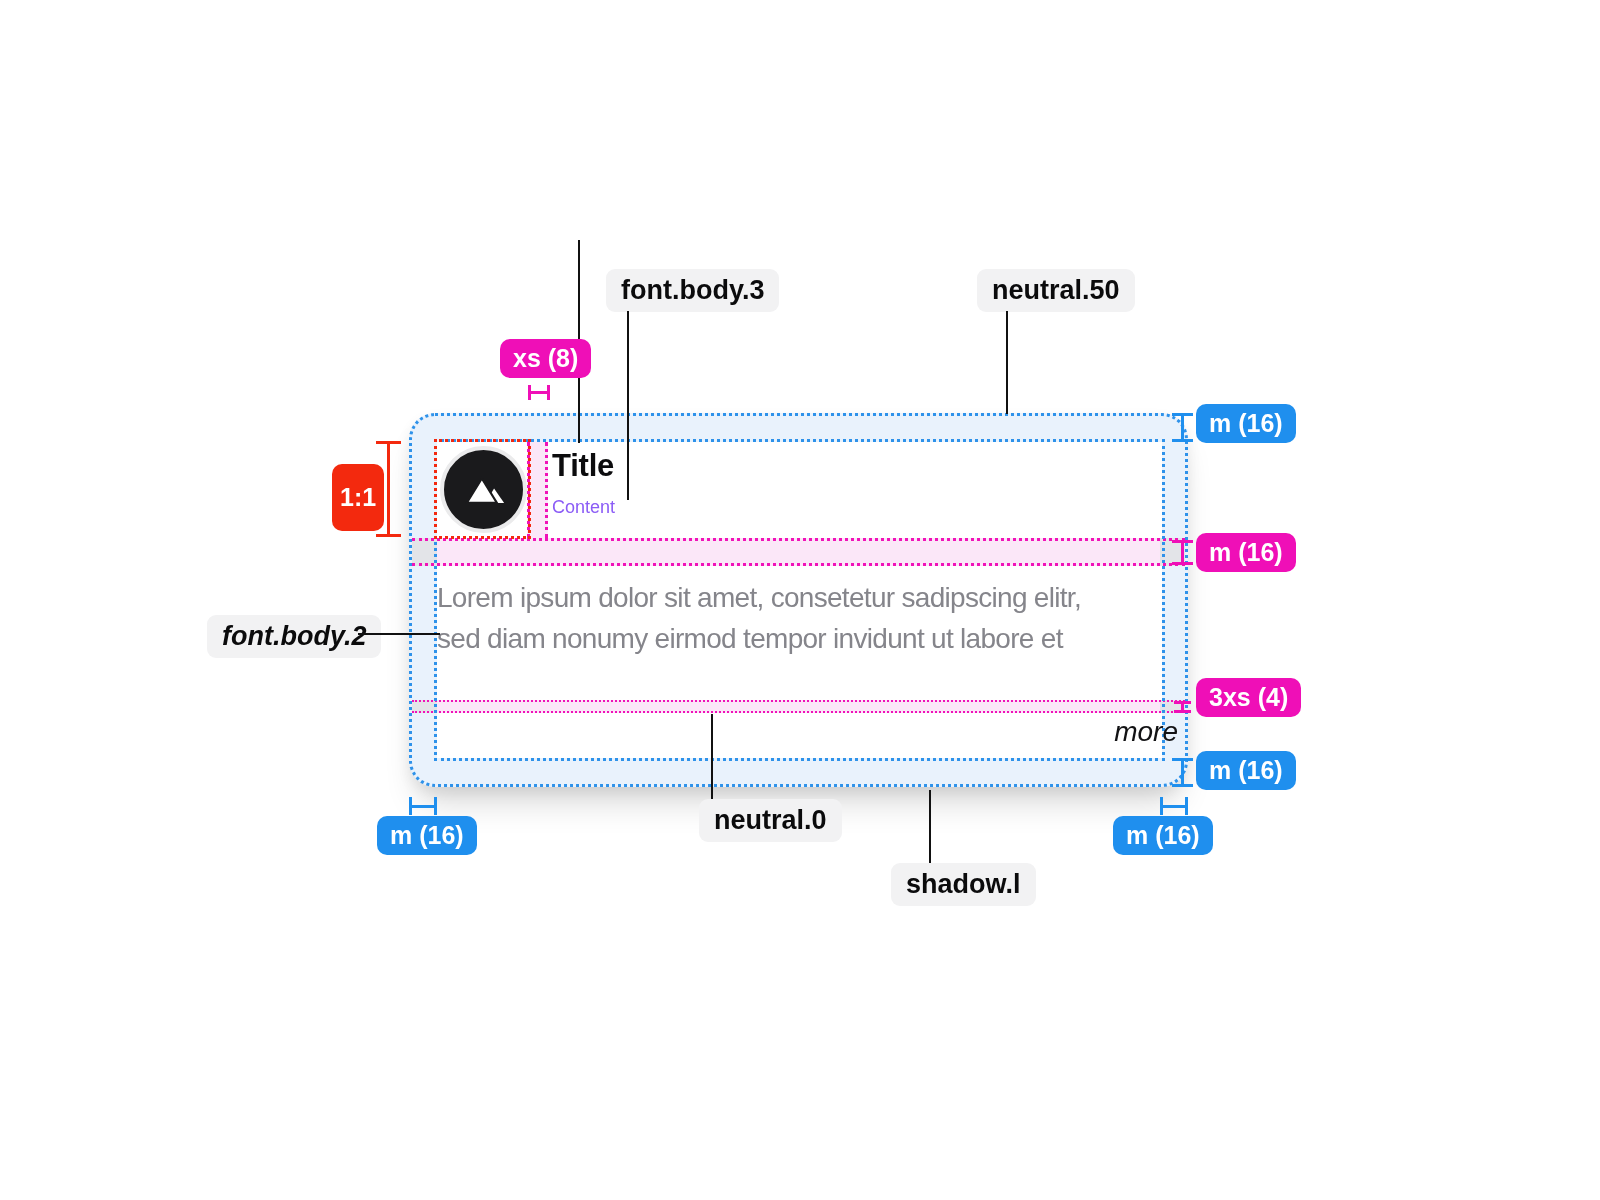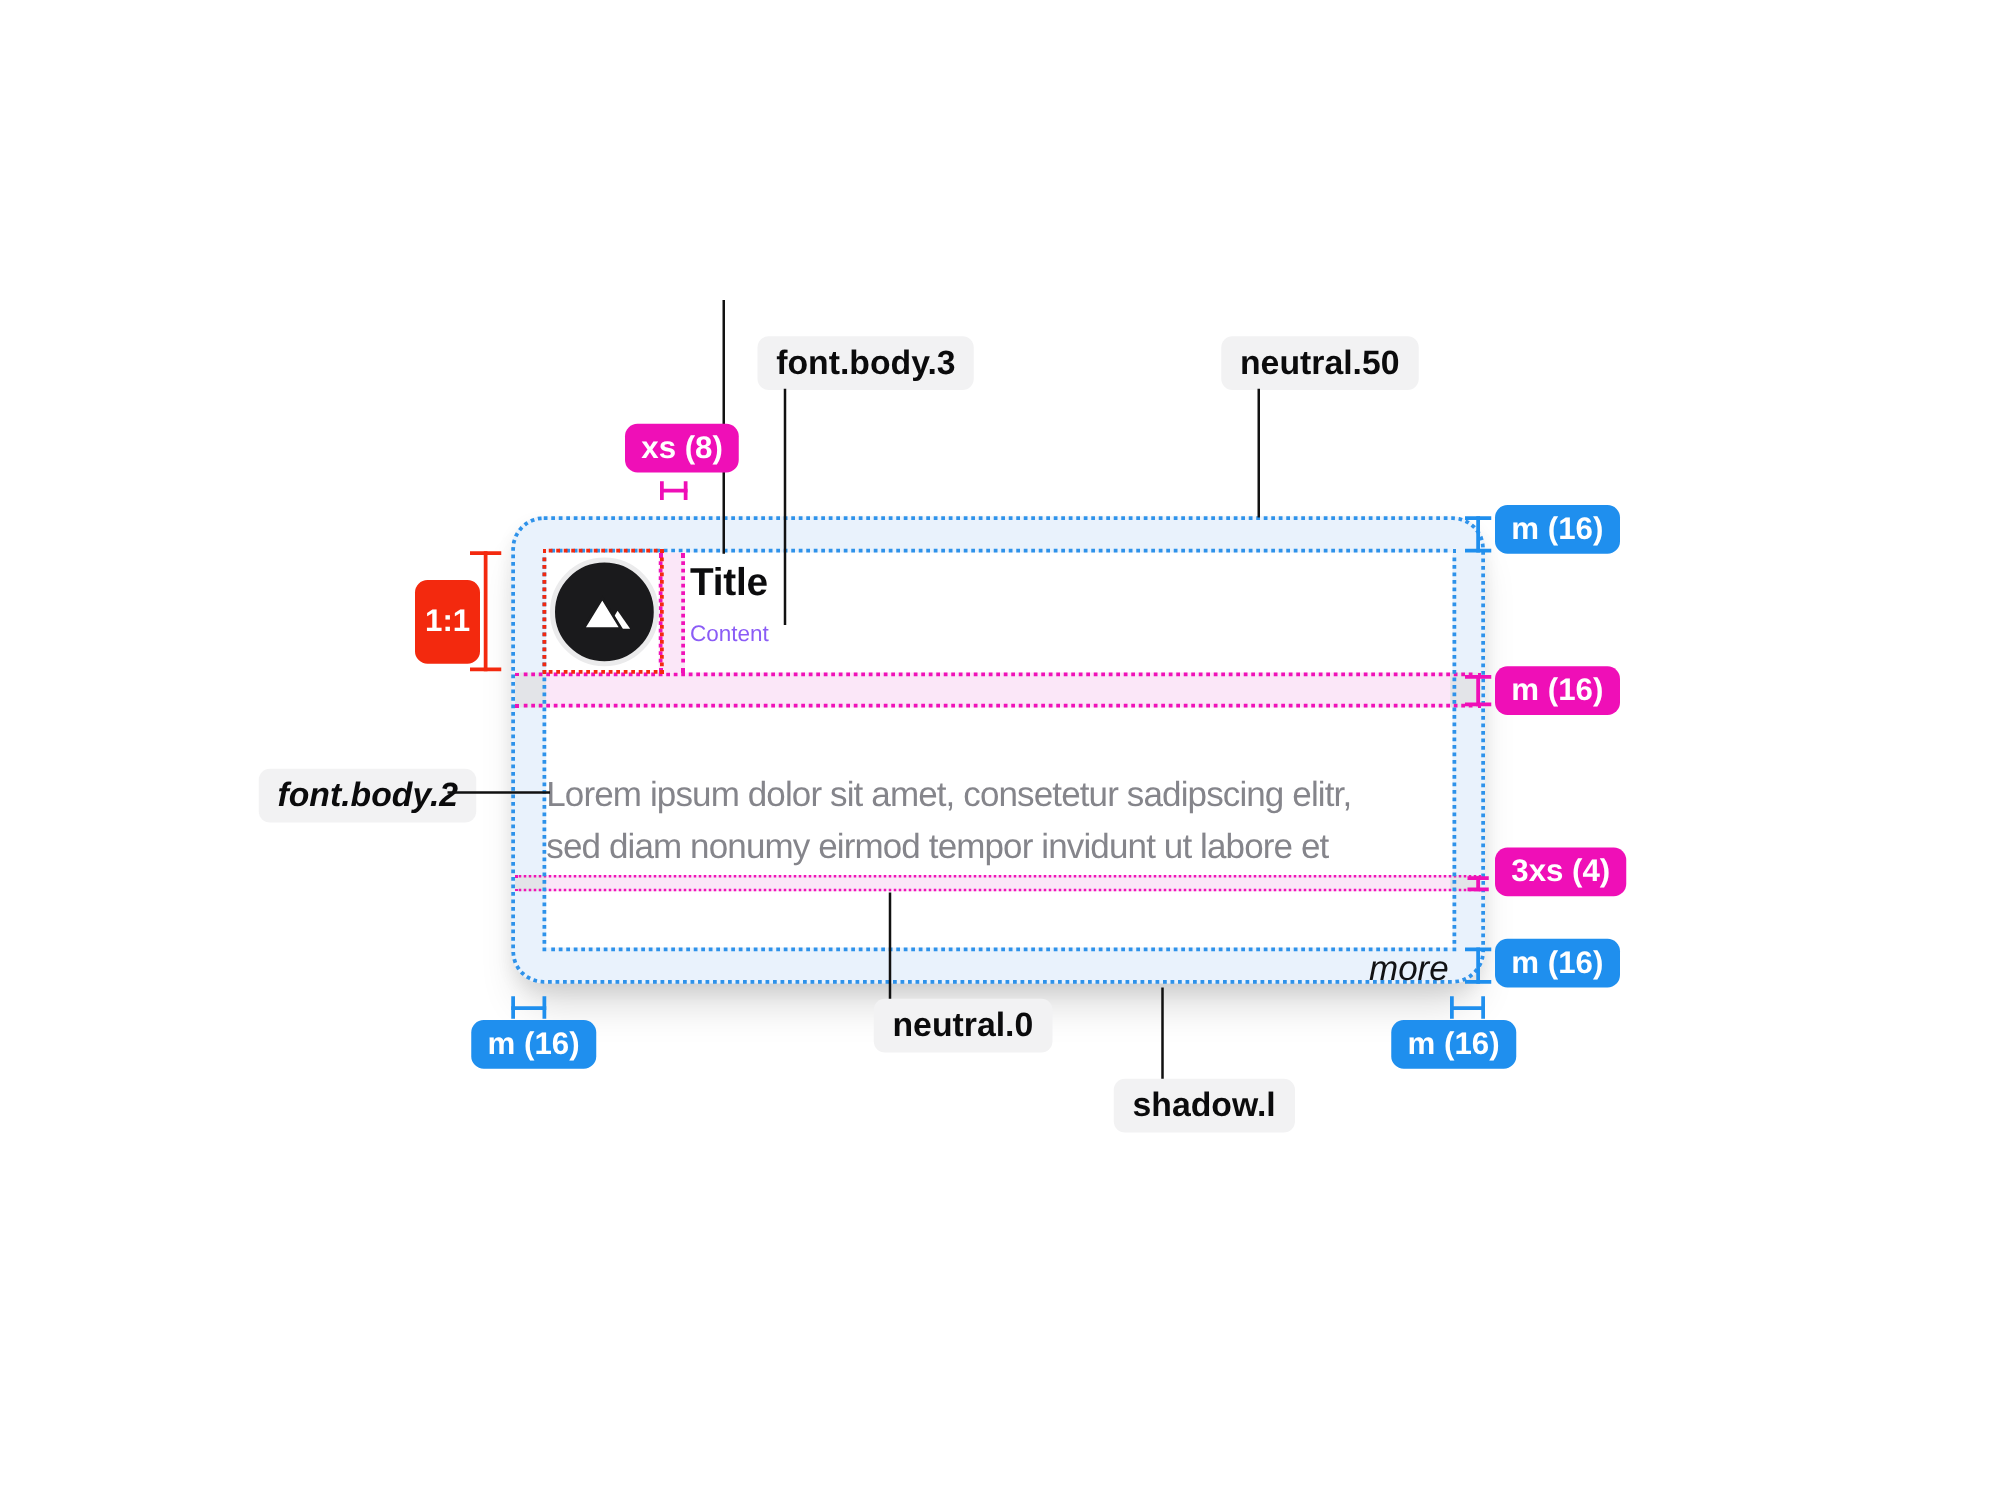--- a/index.html
+++ b/index.html
@@ -46,23 +46,23 @@
   
   .avatar{
     left:440px;top:446px;width:87px;height:87px;border-radius:50%;
     background:#1a1a1c;border:4px solid #ebebec;box-sizing:border-box;
     display:flex;align-items:center;justify-content:center;cursor:pointer;
   }
 
   
   .card-title{left:552px;top:448px;font-size:31px;font-weight:700;color:#0c0c0e;letter-spacing:-.2px;}
   .card-subtitle{left:552px;top:497px;font-size:18px;color:#8b5cf6;}
-  .card-body{left:437px;top:577px;width:680px;font-size:28px;line-height:41px;color:#85858b;letter-spacing:-.7px;margin-top:38px;}
+  .card-body{left:437px;top:577px;width:680px;font-size:28px;line-height:41px;color:#85858b;letter-spacing:-.7px;}
   .card-body div{white-space:nowrap;}
-  .more-row{left:436px;top:716px;width:723px;text-align:right;font-size:28px;font-style:italic;color:#121214;margin-top:43px;}
+  .more-row{left:455px;top:716px;width:723px;text-align:right;font-size:28px;font-style:italic;color:#121214;}
   .more-row span{cursor:pointer;}
 
   
   .lbl{
     background:#f2f2f3;border-radius:9px;padding:6px 15px;white-space:nowrap;
     font-size:27px;font-weight:600;color:#0b0b0c;
   }
   .badge{
     border-radius:10px;padding:5px 13px;white-space:nowrap;
     font-size:25px;font-weight:600;color:#fff;

